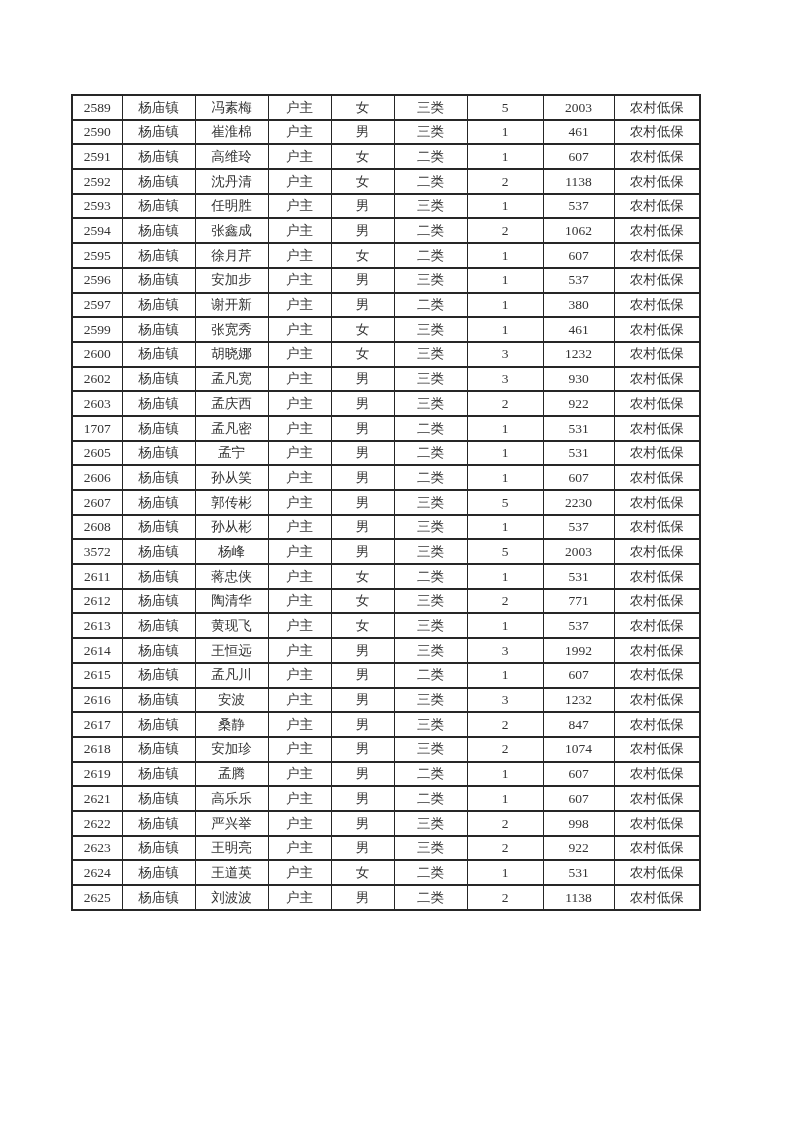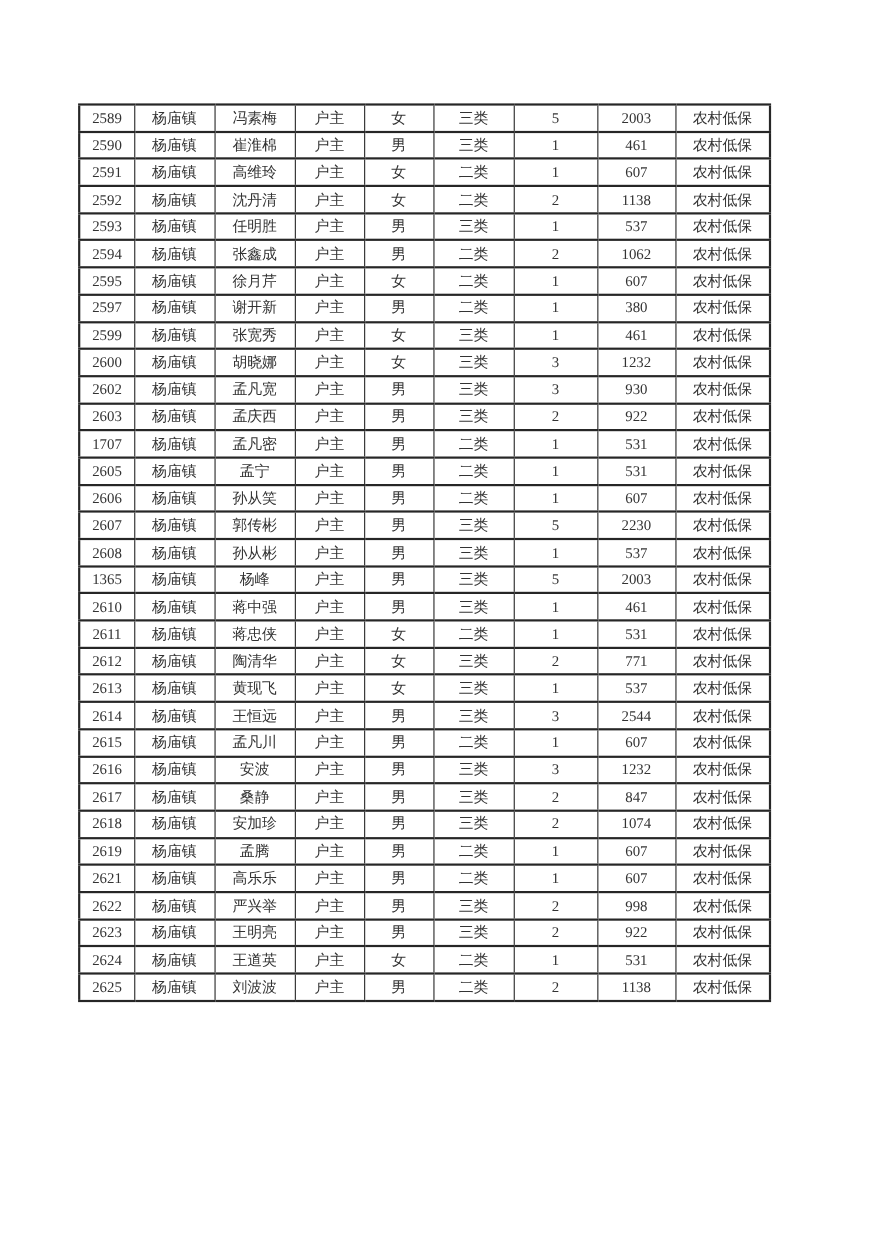--- a/index.html
+++ b/index.html
@@ -132,20 +132,31 @@
           <td>杨庙镇</td>
           <td>徐月芹</td>
           <td>户主</td>
           <td>女</td>
           <td>二类</td>
           <td>1</td>
           <td>607</td>
           <td>农村低保</td>
         </tr>
         <tr>
+          <td>2596</td>
+          <td>杨庙镇</td>
+          <td>安加步</td>
+          <td>户主</td>
+          <td>男</td>
+          <td>三类</td>
+          <td>1</td>
+          <td>537</td>
+          <td>农村低保</td>
+        </tr>
+        <tr>
           <td>2597</td>
           <td>杨庙镇</td>
           <td>谢开新</td>
           <td>户主</td>
           <td>男</td>
           <td>二类</td>
           <td>1</td>
           <td>380</td>
           <td>农村低保</td>
         </tr>
@@ -242,42 +253,31 @@
           <td>杨庙镇</td>
           <td>孙从彬</td>
           <td>户主</td>
           <td>男</td>
           <td>三类</td>
           <td>1</td>
           <td>537</td>
           <td>农村低保</td>
         </tr>
         <tr>
-          <td>1365</td>
+          <td>3572</td>
           <td>杨庙镇</td>
           <td>杨峰</td>
           <td>户主</td>
           <td>男</td>
           <td>三类</td>
           <td>5</td>
           <td>2003</td>
           <td>农村低保</td>
         </tr>
         <tr>
-          <td>2610</td>
-          <td>杨庙镇</td>
-          <td>蒋中强</td>
-          <td>户主</td>
-          <td>男</td>
-          <td>三类</td>
-          <td>1</td>
-          <td>461</td>
-          <td>农村低保</td>
-        </tr>
-        <tr>
           <td>2611</td>
           <td>杨庙镇</td>
           <td>蒋忠侠</td>
           <td>户主</td>
           <td>女</td>
           <td>二类</td>
           <td>1</td>
           <td>531</td>
           <td>农村低保</td>
         </tr>
@@ -304,21 +304,21 @@
           <td>农村低保</td>
         </tr>
         <tr>
           <td>2614</td>
           <td>杨庙镇</td>
           <td>王恒远</td>
           <td>户主</td>
           <td>男</td>
           <td>三类</td>
           <td>3</td>
-          <td>2544</td>
+          <td>1992</td>
           <td>农村低保</td>
         </tr>
         <tr>
           <td>2615</td>
           <td>杨庙镇</td>
           <td>孟凡川</td>
           <td>户主</td>
           <td>男</td>
           <td>二类</td>
           <td>1</td>

